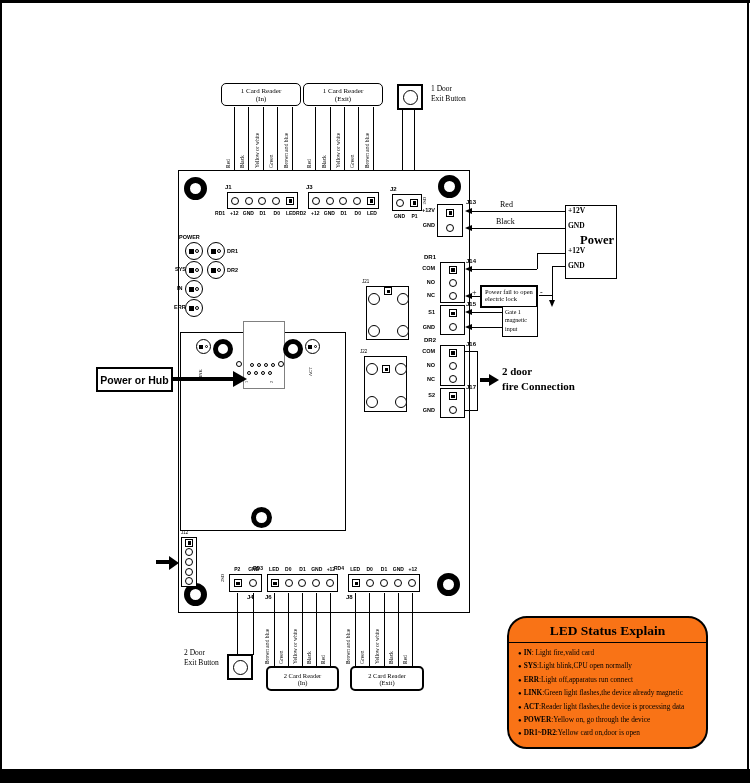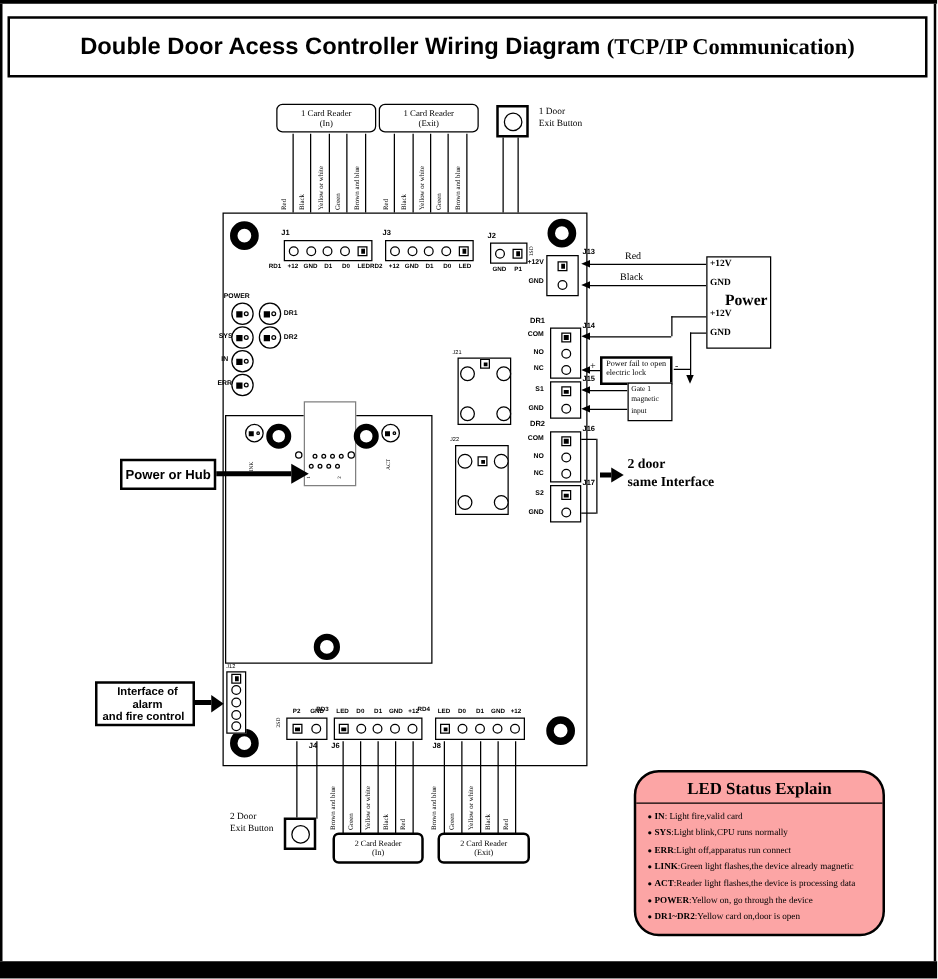--- a/index.html
+++ b/index.html
@@ -43,42 +43,38 @@
         display:flex;flex-direction:column;align-items:center;justify-content:center;text-align:center}
   .rbx{border-radius:5px}
   .pbtn{position:absolute;box-sizing:border-box;border:2.5px solid #000;background:#fff;
         display:flex;align-items:center;justify-content:center}
   .pbtn::after{content:"";width:15px;height:15px;border:1.5px solid #000;border-radius:50%;box-sizing:border-box}
   .nbox{position:absolute;box-sizing:border-box;border:2px solid #000;background:#fff;
         font-family:"Liberation Serif",serif}
   #titlebox{position:absolute;left:6px;top:13px;width:736px;height:49px;box-sizing:border-box;
             border:2.5px solid #000;display:flex;align-items:center;justify-content:center;gap:5px}
   #lsbox{position:absolute;left:507px;top:616px;width:201px;height:133px;box-sizing:border-box;
-         border:2px solid #000;border-radius:20px;background:#fca5a5}
+         border:2px solid #000;border-radius:20px;background:#f97316}
   .lstitle{text-align:center;font-family:"Liberation Serif",serif;font-weight:bold;font-size:13.5px;padding-top:5px}
   .lssep{border-top:1.5px solid #000;margin-top:3px}
   .lsitems{padding:5px 6px 0 9px;font-family:"Liberation Serif",serif;font-size:7.3px}
   .lsitem{display:flex;align-items:baseline;margin-bottom:4.4px;white-space:nowrap}
   .bull{font-size:6px;margin-right:2px}
   .term{font-weight:bold}
 </style>
 </head>
 <body>
 
 <div id="canvas">
 
   <div class="hl" style="left:0;top:0;width:750px;height:3px"></div>
   <div class="vl" style="left:0;top:3px;width:2px;height:766px"></div>
   <div class="vl" style="left:747px;top:3px;width:2px;height:766px"></div>
   <div class="abs" style="left:0;top:769px;width:750px;height:14px;background:#000"></div>
 
-  <div id="titlebox">
-    <span class="b" style="font-size:19px">Double Door Acess Controller Wiring Diagram</span>
-    <span class="b ser" style="font-size:18px">(TCP/IP  Communication)</span>
-  </div>
 
   <div class="obox rbx ser" style="left:221px;top:83px;width:80px;height:23px;font-size:7px">
     <div>1 Card Reader</div>
     <div>(In)</div>
   </div>
   <div class="obox rbx ser" style="left:303px;top:83px;width:80px;height:23px;font-size:7px">
     <div>1 Card Reader</div>
     <div>(Exit)</div>
   </div>
   <div class="pbtn" style="left:397px;top:84px;width:26px;height:26px"></div>
@@ -218,24 +214,20 @@
   <div class="abs" style="left:173px;top:377px;width:60px;height:4px;background:#000"></div>
   <div class="tri" style="left:233px;top:371px;border-top:8px solid transparent;border-bottom:8px solid transparent;border-left:14px solid #000"></div>
 
   <div class="t" style="left:181px;top:530px;font-size:4.5px">J12</div>
   <div class="conn v" style="left:181px;top:537px;width:16px;height:50px">
     <div class="pin-sq"></div>
       <div class="pin-o"></div>
     <div class="pin-o"></div>
       <div class="pin-o"></div>
     <div class="pin-o"></div>
-  </div>
-  <div class="obox" style="left:76px;top:545px;width:80px;height:36px;border-width:2px;font-size:9px;font-weight:bold;align-items:flex-start;padding-left:4px">
-    <div>Interface of alarm</div>
-    <div>and fire control</div>
   </div>
   <div class="abs" style="left:156px;top:560px;width:13px;height:4px;background:#000"></div>
   <div class="tri" style="left:169px;top:556px;border-top:7px solid transparent;border-bottom:7px solid transparent;border-left:10px solid #000"></div>
 
   <div class="rot" style="left:221px;top:568px;height:14px;font-size:4.5px">2SD</div>
   <div class="pins-labels" style="left:229px;top:566px;width:33px">
     <span>P2</span>
     <span>GND</span>
   </div>
   <div class="conn" style="left:229px;top:574px;width:33px;height:18px">
@@ -398,35 +390,35 @@
   </div>
   <div class="t b" style="left:413px;top:392px;width:22px;text-align:right;font-size:5.5px">S2</div>
   <div class="t b" style="left:413px;top:407px;width:22px;text-align:right;font-size:5.5px">GND</div>
 
   <div class="hl" style="left:465px;top:351px;width:12px"></div>
   <div class="vl" style="left:477px;top:351px;height:60px"></div>
   <div class="hl" style="left:465px;top:410px;width:12px"></div>
   <div class="abs" style="left:480px;top:378px;width:9px;height:4px;background:#000"></div>
   <div class="tri" style="left:489px;top:374px;border-top:6px solid transparent;border-bottom:6px solid transparent;border-left:10px solid #000"></div>
   <div class="t b ser" style="left:502px;top:365px;font-size:11px">2 door</div>
-  <div class="t b ser" style="left:502px;top:380px;font-size:11px">same Interface</div>
+  <div class="t b ser" style="left:502px;top:380px;font-size:11px">fire Connection</div>
 
   <div id="lsbox">
     <div class="lstitle">LED Status Explain</div>
     <div class="lssep"></div>
     <div class="lsitems">
       <div class="lsitem">
         <span class="bull">●</span>
         <span class="term">IN</span>
         <span>: Light fire,valid card</span>
       </div>
       <div class="lsitem">
         <span class="bull">●</span>
         <span class="term">SYS</span>
-        <span>:Light blink,CPU runs normally</span>
+        <span>:Light blink,CPU open normally</span>
       </div>
       <div class="lsitem">
         <span class="bull">●</span>
         <span class="term">ERR</span>
         <span>:Light off,apparatus run connect</span>
       </div>
       <div class="lsitem">
         <span class="bull">●</span>
         <span class="term">LINK</span>
         <span> :Green light flashes,the device already magnetic</span>

